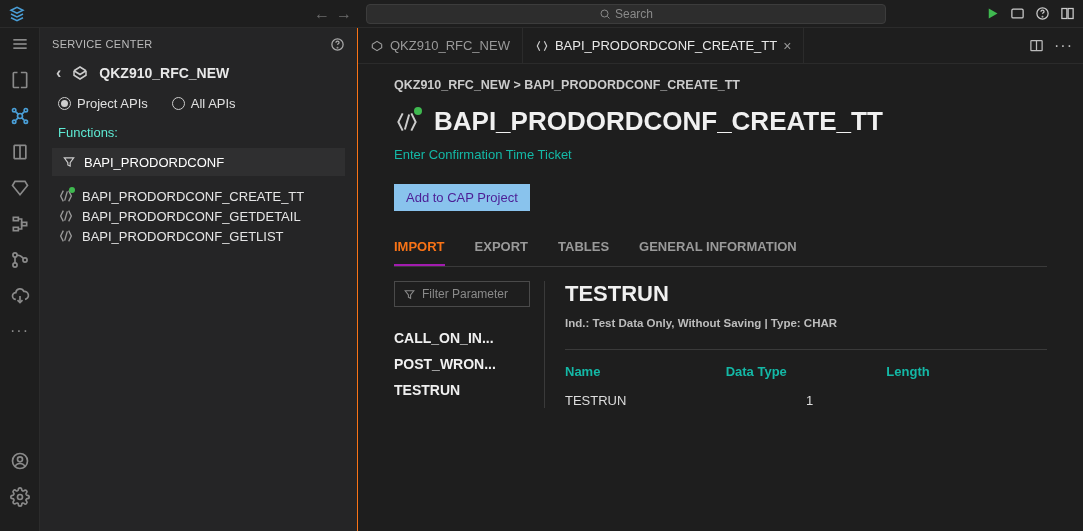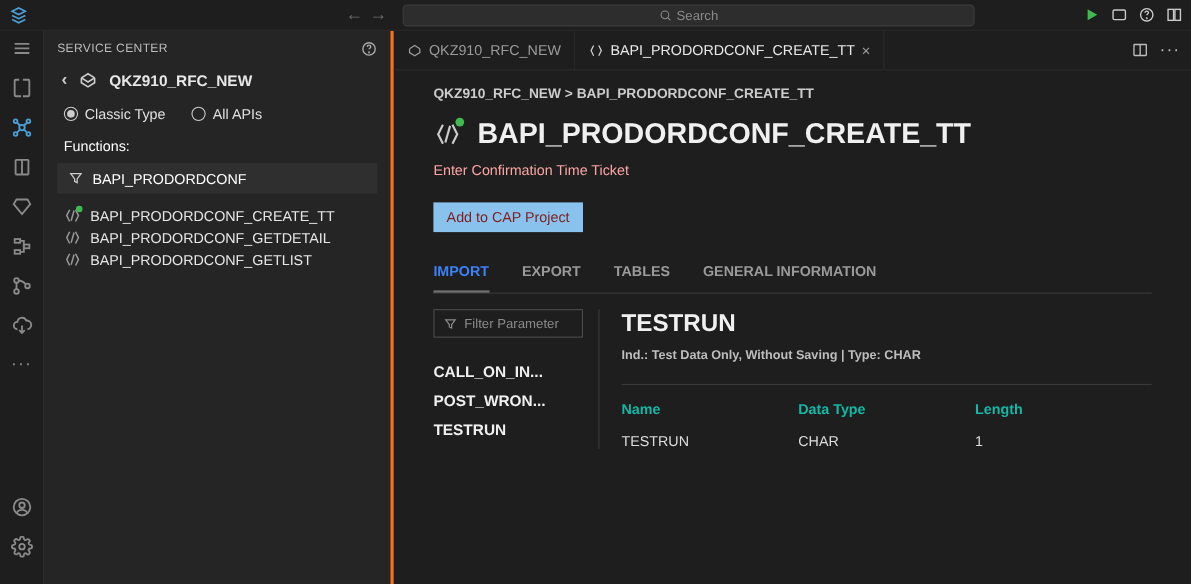--- a/index.html
+++ b/index.html
@@ -50,21 +50,21 @@
     padding-top:6px; gap:16px;
   }
   .activitybar .spacer { flex:1; }
   .act-icon { color:#8a8a8a; cursor:pointer; }
   .act-icon.special { color:#4a9fd8; }
   .dots { color:#8a8a8a; font-size:16px; letter-spacing:1px;}
 
   .sidepanel {
     width: 318px;
     background: #252526;
-    border-right: 3px solid #f97316;
+    border-right: 1px solid #f97316;
     display:flex; flex-direction:column;
   }
   .sidepanel-header {
     height: 32px;
     display:flex; align-items:center; justify-content:space-between;
     padding: 0 12px;
     font-size:11px; font-weight:400; color:#bbbbbb;
     letter-spacing:0.3px;
   }
   .help-circ { color:#aaaaaa; }
@@ -72,21 +72,21 @@
     display:flex; align-items:center; gap:10px;
     padding: 4px 12px 8px 16px;
     color:#e8e8e8; font-weight:600; font-size:14px;
   }
   .back-chev { color:#cccccc; font-size:16px; cursor:pointer;}
   .proj-icon { display:inline-flex; }
   .radio-row { display:flex; gap:24px; padding: 6px 18px 10px 18px; }
   .radio-item { display:flex; align-items:center; gap:6px; color:#e0e0e0; cursor:pointer;}
   .radio { width:13px; height:13px; border:1.5px solid #cccccc; border-radius:50%; display:inline-flex; align-items:center; justify-content:center;}
   .radio.checked::after { content:""; width:7px; height:7px; background:#cccccc; border-radius:50%; }
-  .func-label { padding: 4px 18px; color:#ffffff; }
+  .func-label { padding: 4px 18px; color:#5eead4; }
   .filter-box {
     margin: 4px 12px;
     height: 28px;
     background: #2f2f30;
     border: none;
     display:flex; align-items:center; gap:8px;
     padding: 0 10px; color:#cccccc;
   }
   .filter-box input {
     flex:1; background:transparent; border:none; outline:none;
@@ -111,31 +111,31 @@
   .tab.active { background:#1e1e1e; color:#e8e8e8; }
   .tab-icon { color:#9a9a9a; }
   .tab-close { color:#9a9a9a; font-size:14px; }
   .tabs-right { margin-left:auto; display:flex; align-items:center; gap:10px; padding-right:10px; color:#bbbbbb;}
   .content { padding: 14px 36px; overflow:auto; flex:1;}
   .breadcrumb { color:#cccccc; font-size:12.5px; font-weight:600;}
   .title-row { display:flex; align-items:center; gap:14px; margin-top:14px; }
   .title-icon { position:relative; }
   .green-badge { position:absolute; top:-2px; right:-2px; width:8px; height:8px; background:#3fb950; border-radius:50%; }
   h1 { font-size:26px; font-weight:700; color:#f0f0f0; }
-  .subtitle { margin-top:10px; color:#fca5a5; font-size:13px; }
+  .subtitle { margin-top:10px; color:#14b8a6; font-size:13px; }
   .cap-btn {
     margin-top:22px;
     display:inline-block;
-    background:#89c3ed; color:#7f1d1d;
+    background:#89c3ed; color:#4c1d95;
     padding: 6px 12px; font-size:13px;
     border:none; cursor:pointer;text-align:right;
   }
   .detail-tabs { display:flex; gap:30px; margin-top:28px; border-bottom:1px solid #3a3a3a; }
   .detail-tab { padding-bottom:10px; color:#9a9a9a; font-weight:600; font-size:13px; cursor:pointer;}
-  .detail-tab.active { color:#3b82f6; border-bottom:2px solid #737373; }
+  .detail-tab.active { color:#f97316; border-bottom:2px solid #a21caf; }
   .detail-body { display:flex; margin-top:14px; gap:0;justify-content:flex-end; }
   .param-col { width:150px; padding-right:14px; }
   .param-filter {
     height:26px; border:1px solid #4a4a4a; display:flex; align-items:center;
     gap:6px; padding:0 8px; color:#8a8a8a; font-size:12px;
   }
   .param-list { margin-top:23px; display:flex; flex-direction:column; gap:10px;}
   .param-item { color:#f0f0f0; font-weight:700; font-size:14px; cursor:pointer; white-space:nowrap; overflow:hidden; text-overflow:ellipsis;}
   .divider { width:1px; background:#3a3a3a; }
   .detail-right { flex:1; padding-left:20px; }
@@ -304,21 +304,21 @@
             <path d="M4 9l8-5 8 5"></path>
             <path d="M4 9v6l8 5 8-5V9"></path>
             <path d="M4 9l8 5 8-5"></path>
           </svg>
       </span>
       <span>QKZ910_RFC_NEW</span>
     </div>
     <div class="radio-row">
       <span class="radio-item">
         <span class="radio checked"></span>
-        <span>Classic Type</span>
+        <span>Project APIs</span>
       </span>
       <span class="radio-item">
         <span class="radio"></span>
         <span>All APIs</span>
       </span>
     </div>
     <div class="func-label">Functions:</div>
     <div class="filter-box">
       <svg width="14" height="14" viewBox="0 0 24 24" fill="none" stroke="#cccccc" stroke-width="2">
           <path d="M4 5h16l-6 8v6l-4-2v-4L4 5z"></path>
@@ -434,20 +434,19 @@
           <div class="param-title">TESTRUN</div>
           <div class="param-desc">Ind.: Test Data Only, Without Saving | Type: CHAR</div>
           <div class="hr"></div>
           <div class="props-head">
             <span>Name</span>
             <span>Data Type</span>
             <span>Length</span>
           </div>
           <div class="props-row">
             <span>TESTRUN</span>
-            <span>CHAR</span>
             <span>1</span>
           </div>
         </div>
       </div>
     </div>
   </div>
 </div>
 
 </body></html>

